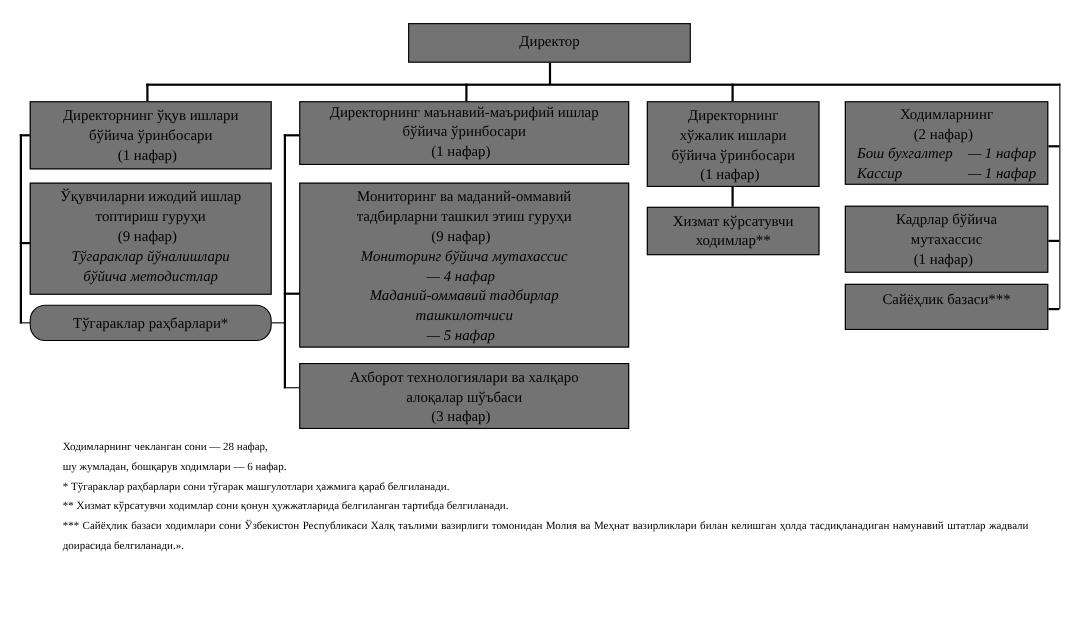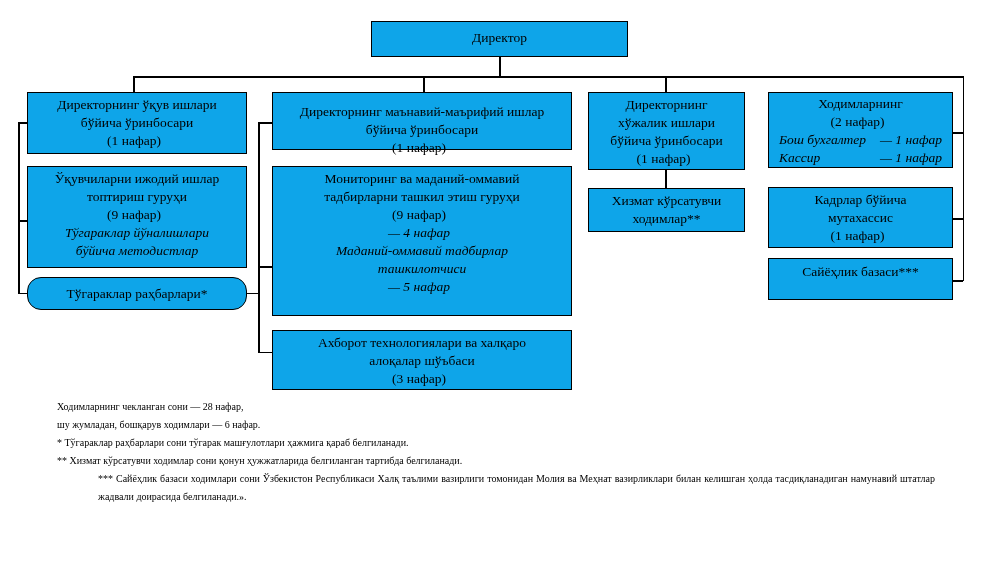--- a/index.html
+++ b/index.html
@@ -2,36 +2,36 @@
 <html><head>
 <meta charset="utf-8">
 <style>
   html,body{margin:0;padding:0;background:#fff;}
   #stage{
     position:relative;width:987px;height:574px;background:#ffffff;
     font-family:"Liberation Serif","DejaVu Serif",serif;color:#000;
     overflow:hidden;
   }
   .box{
-    position:absolute;border:1.5px solid #000;background:#0ea5e9;
+    position:absolute;border:1.5px solid #000;background:#737373;
     box-sizing:border-box;font-size:13.5px;line-height:18px;text-align:center;
     padding:2px 4px;
   }
   .count{text-align:center;padding-right:6px;}
   .it{font-style:italic;}
   .row{display:flex;justify-content:space-between;font-style:italic;padding:0 6px;text-align:left;}
   .vline,.hline{position:absolute;background:#000;}
   .vline{width:1.5px;}
   .hline{height:1.5px;}
   #footnotes{
     position:absolute;left:57px;top:398px;width:878px;
     font-size:10px;line-height:18px;text-align:left;
   }
   #footnotes .fline{white-space:nowrap;}
-  #footnotes .fjust{text-align:justify;white-space:normal;margin-left:41px;}
+  #footnotes .fjust{text-align:justify;white-space:normal;}
 </style>
 </head>
 <body>
 
 <div id="stage">
 
   <div class="box" style="left:371px;top:21px;width:257px;height:36px;padding-top:7px;">
     <div>Директор</div>
   </div>
 
@@ -70,30 +70,31 @@
     <div>топтириш гуруҳи</div>
     <div class="count">(9 нафар)</div>
     <div class="it">Тўгараклар йўналишлари</div>
     <div class="it">бўйича методистлар</div>
   </div>
 
   <div class="box" style="left:27px;top:277px;width:220px;height:33px;padding-top:7px;border-radius:14px;">
     <div>Тўгараклар раҳбарлари*</div>
   </div>
 
-  <div class="box" style="left:272px;top:92px;width:300px;height:58px;padding-top:10px;">
+  <div class="box" style="left:272px;top:92px;width:300px;height:58px;padding-top:0;">
     <div>Директорнинг маънавий-маърифий ишлар</div>
     <div>бўйича ўринбосари</div>
     <div class="count">(1 нафар)</div>
   </div>
 
   <div class="box" style="left:272px;top:166px;width:300px;height:150px;padding-top:3px;">
     <div>Мониторинг ва маданий-оммавий</div>
     <div>тадбирларни ташкил этиш гуруҳи</div>
     <div class="count">(9 нафар)</div>
+    <div class="it">Мониторинг бўйича мутахассис</div>
     <div class="count it">— 4 нафар</div>
     <div class="it">Маданий-оммавий тадбирлар</div>
     <div class="it">ташкилотчиси</div>
     <div class="count it">— 5 нафар</div>
   </div>
 
   <div class="box" style="left:272px;top:330px;width:300px;height:60px;padding-top:3px;">
     <div>Ахборот технологиялари ва халқаро</div>
     <div>алоқалар шўъбаси</div>
     <div class="count">(3 нафар)</div>

